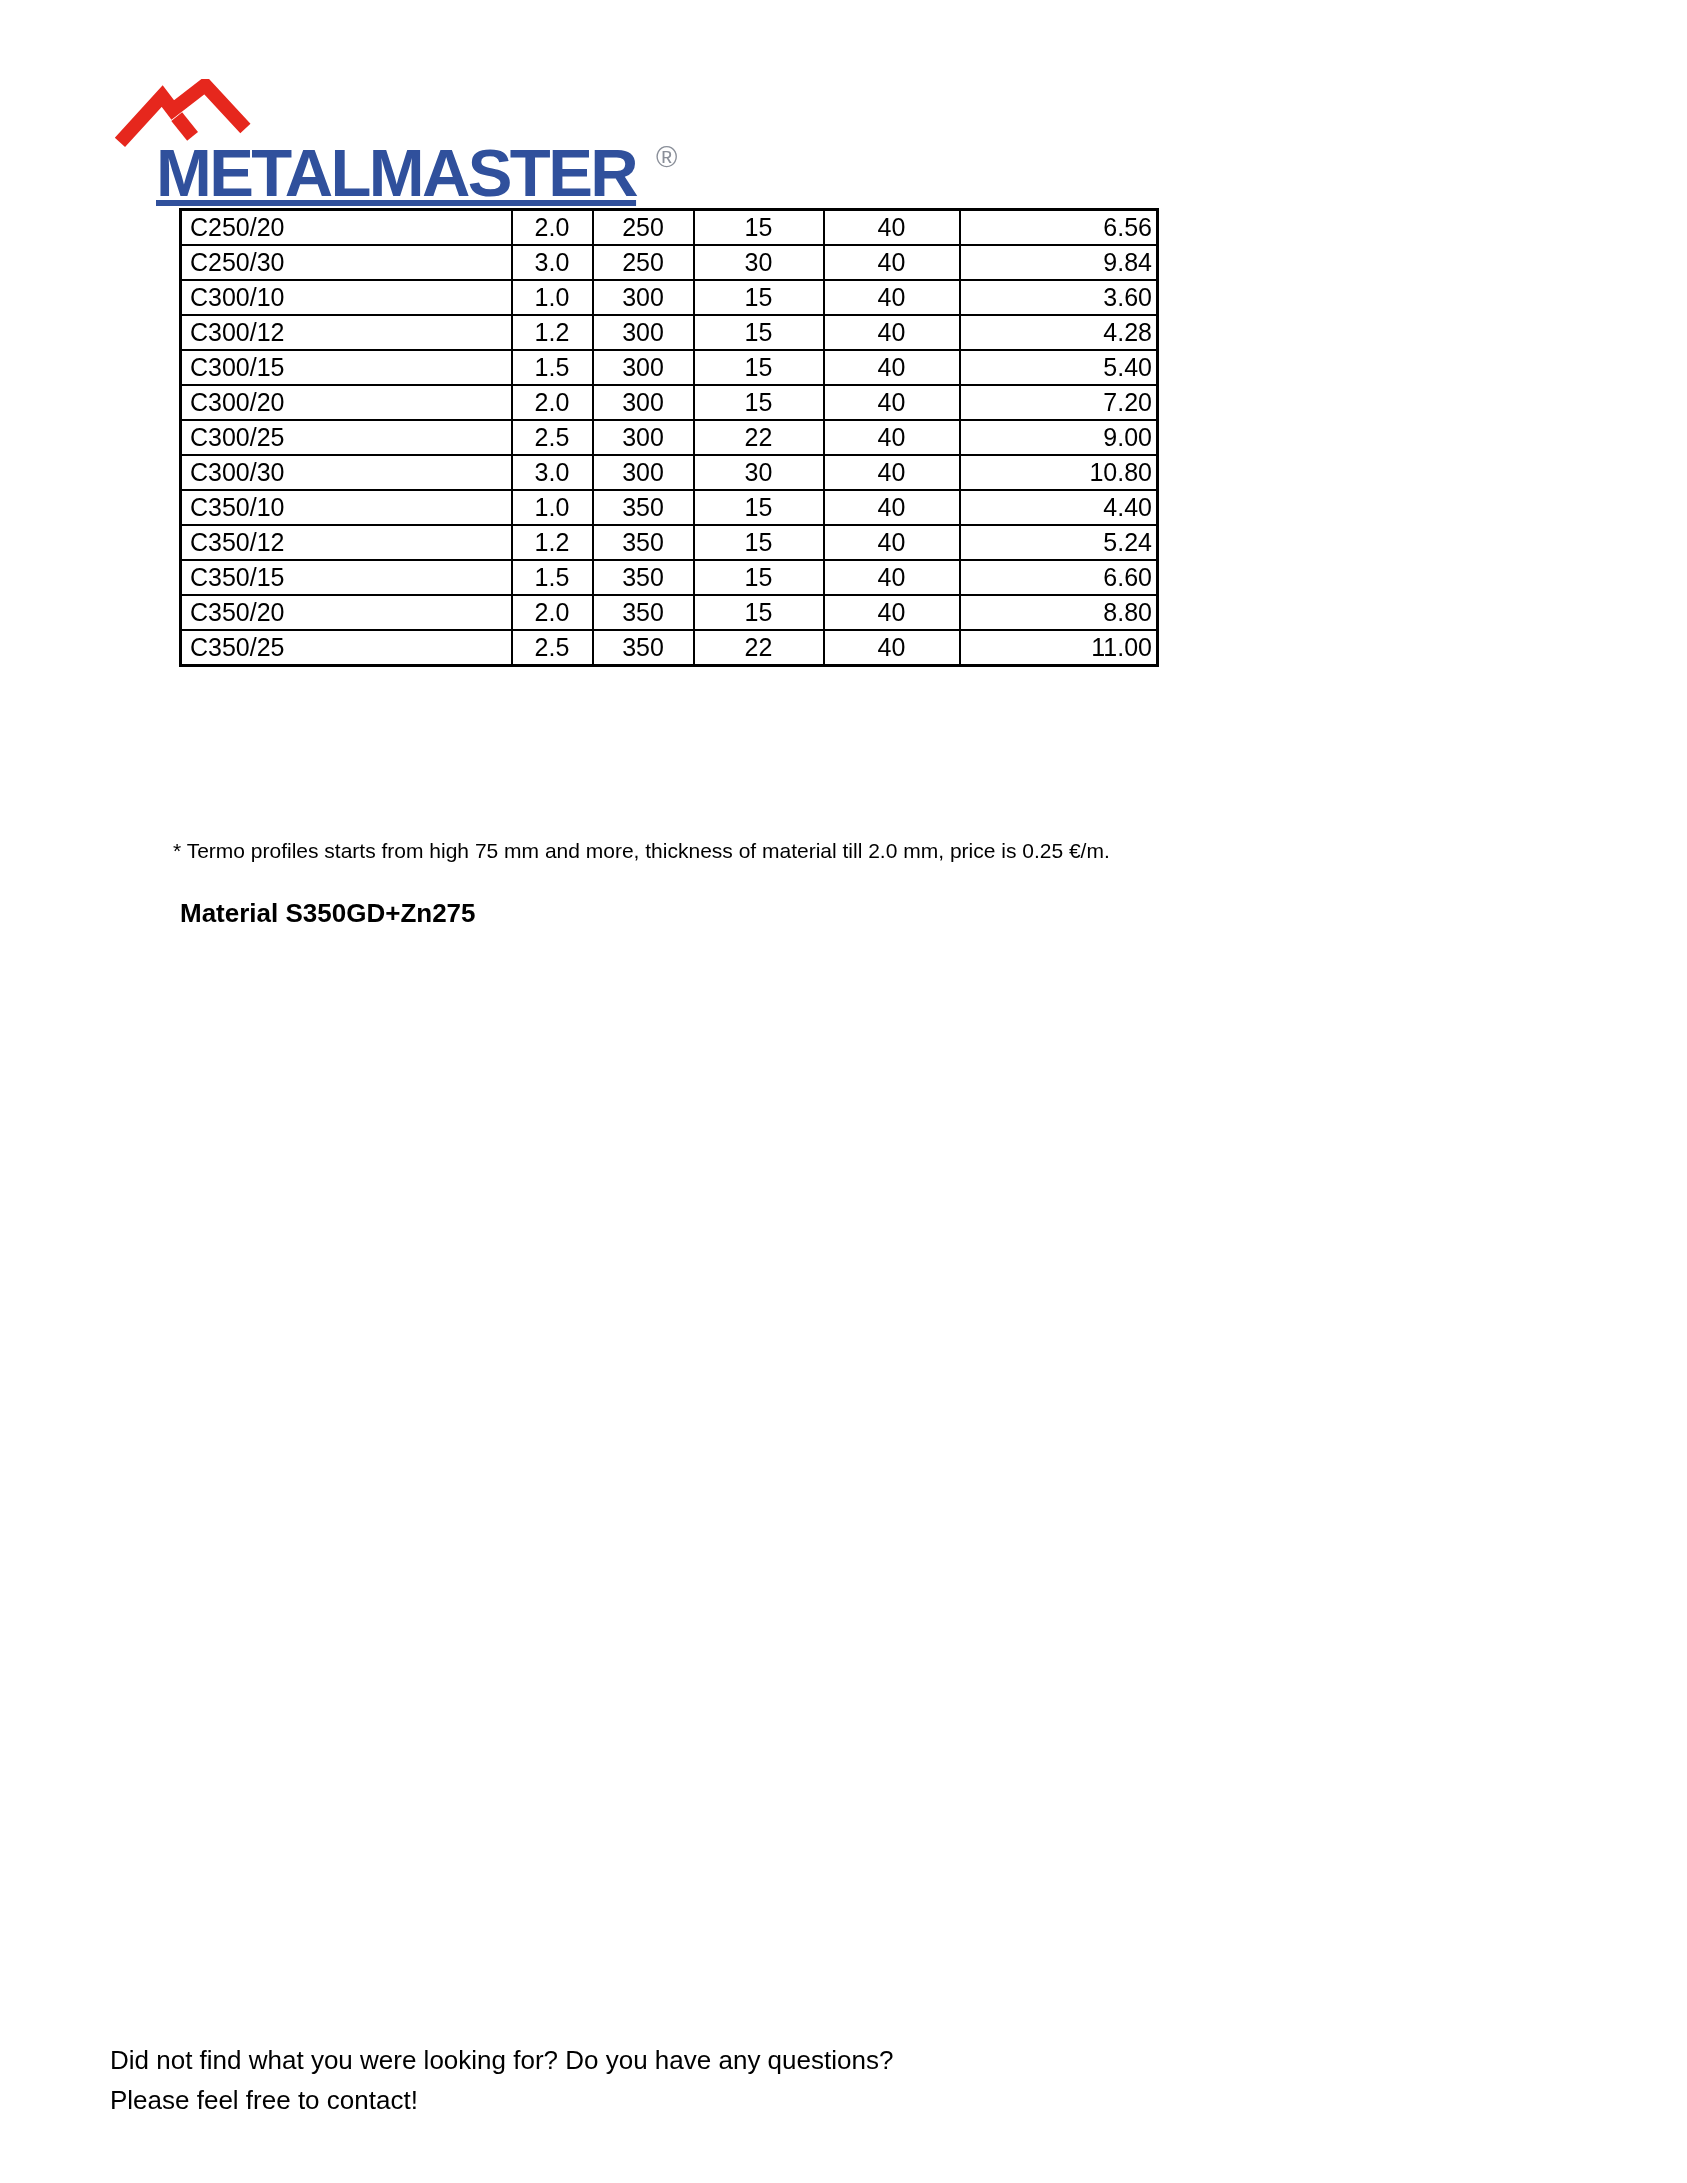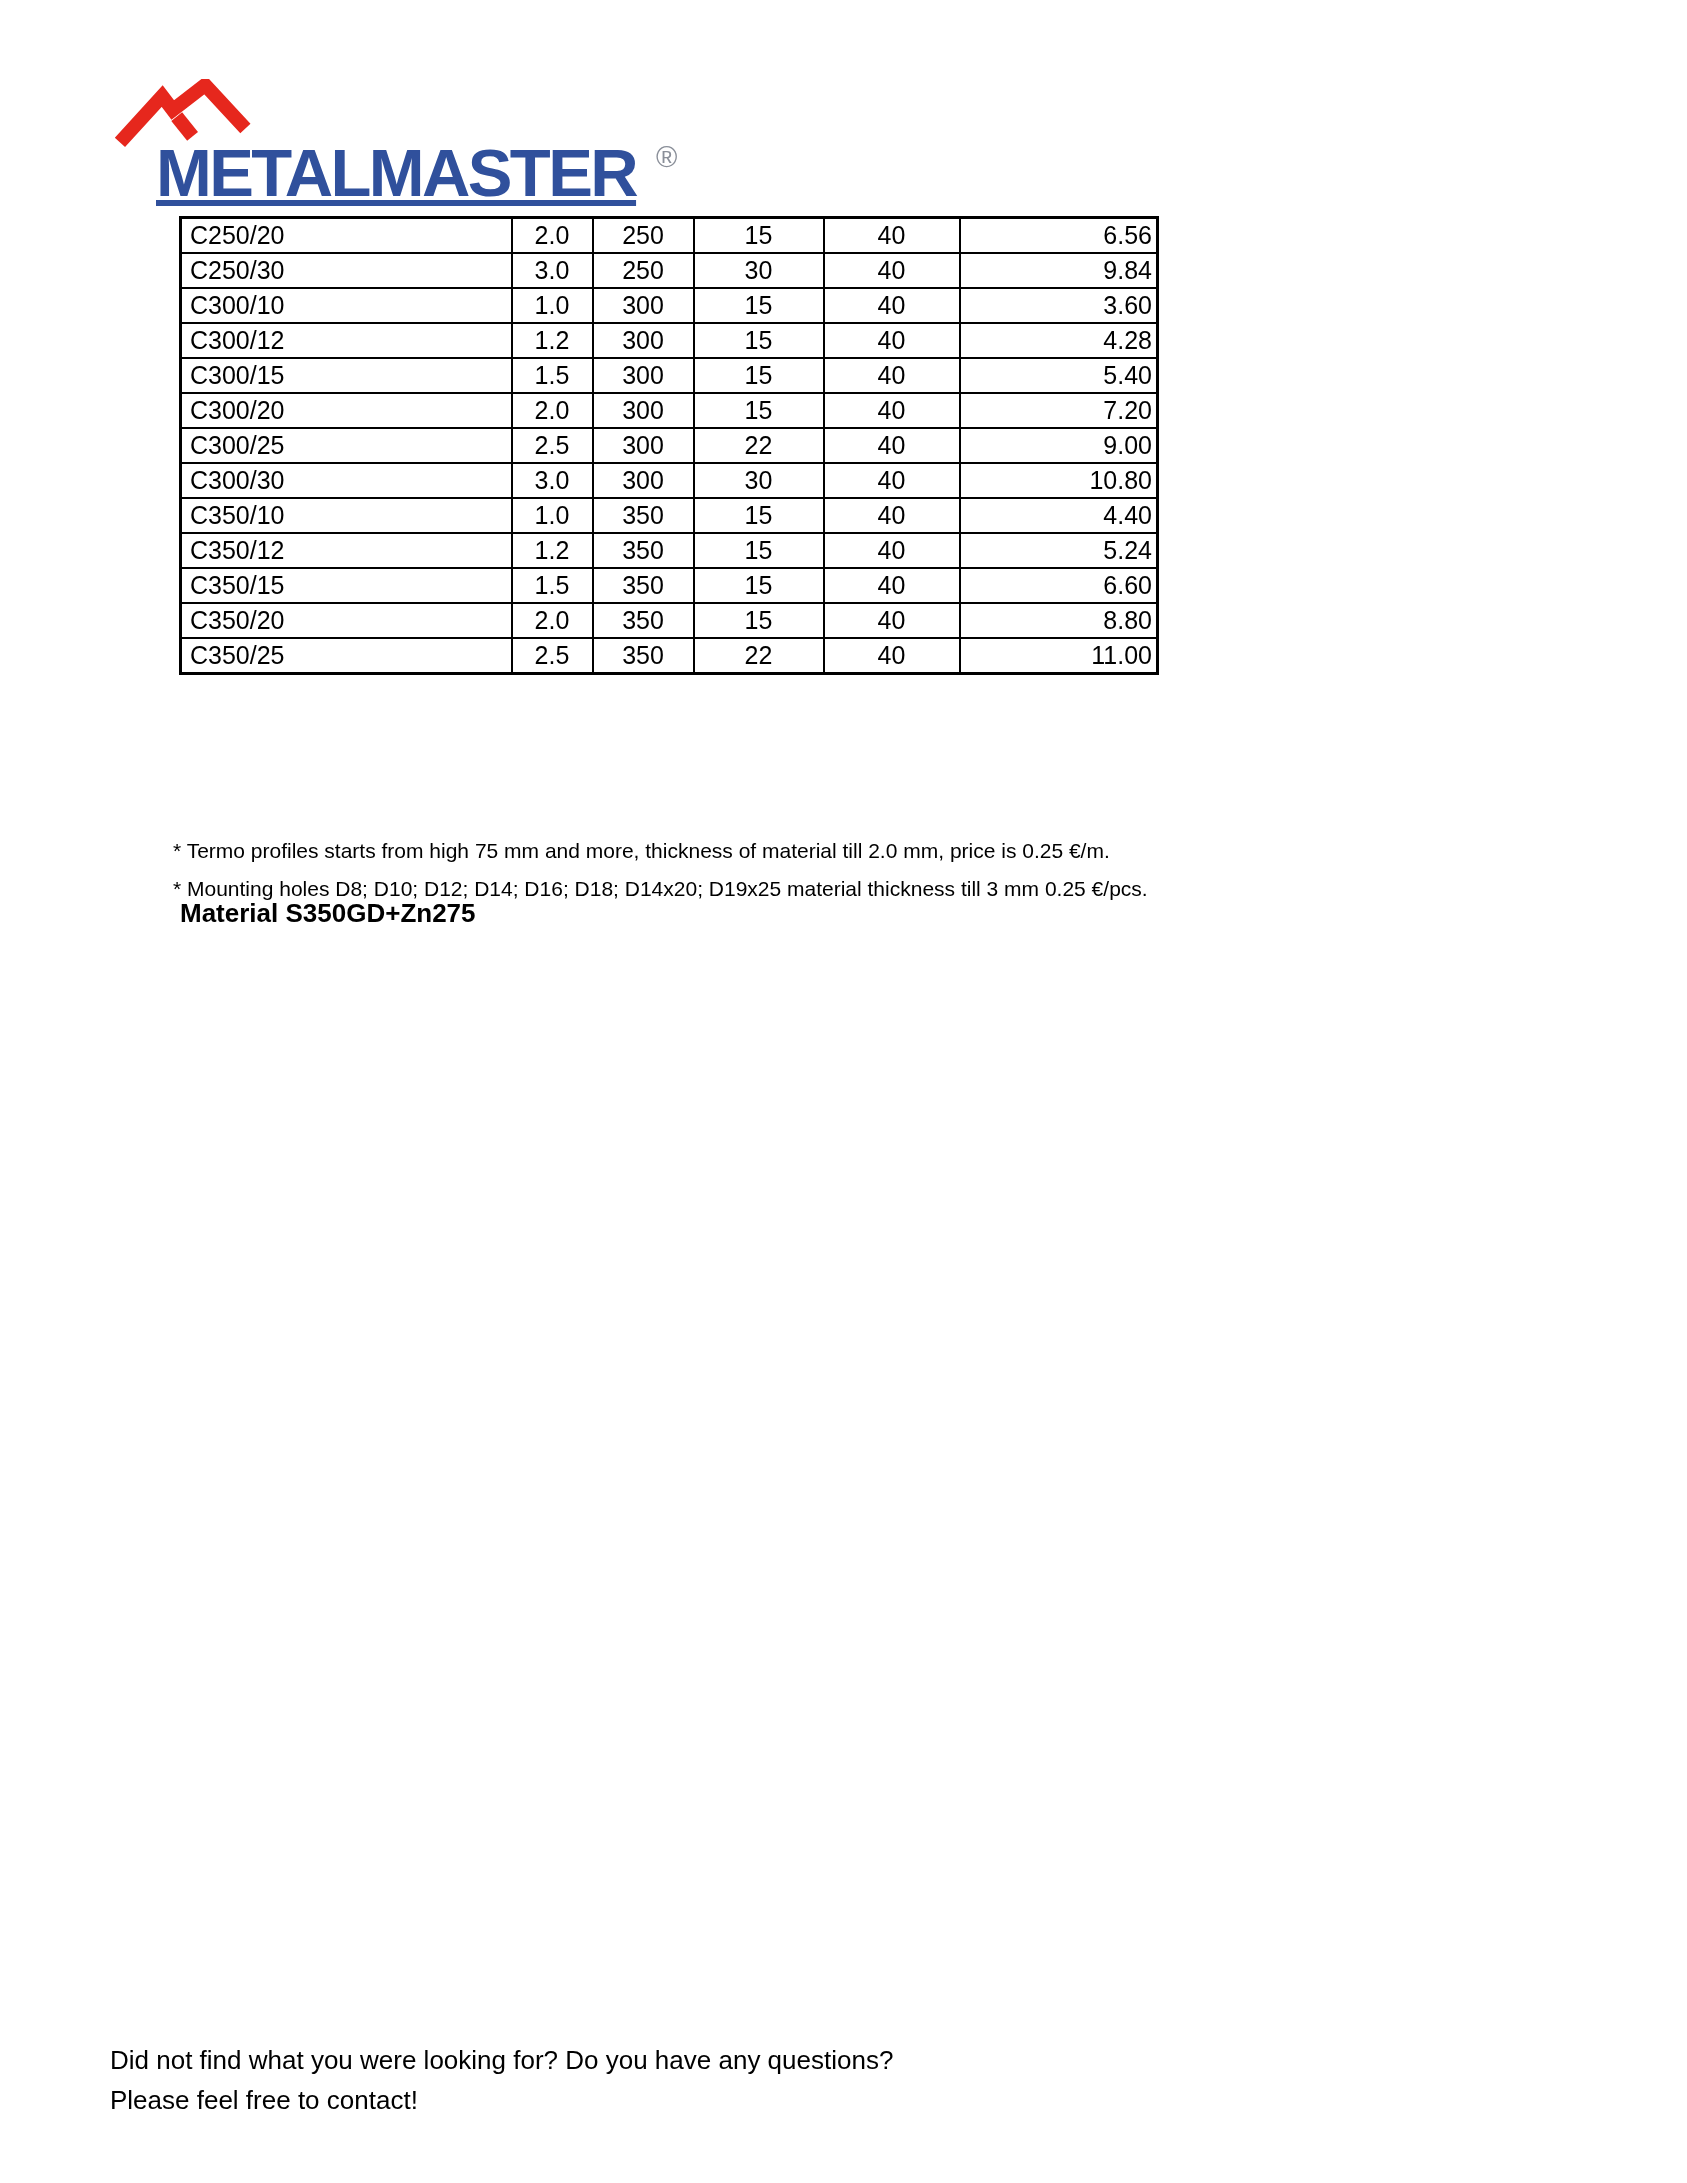--- a/index.html
+++ b/index.html
@@ -44,21 +44,21 @@
     letter-spacing: 0;
     color: #8a8f99;
     margin-left: 20px;
     vertical-align: 29px;
   }
 
   
   .price-table {
     position: absolute;
     left: 179px;
-    top: 216px;
+    top: 208px;
     width: 976px;
     border-collapse: collapse;
     table-layout: fixed;
     border: 3.3px solid #000;
     font-size: 25px;
   }
   .price-table td {
     border: 2px solid #000;
     border-top-width: 2.6px;
     border-bottom-width: 2.6px;
@@ -227,21 +227,20 @@
       <td class="c-mid">350</td>
       <td class="c-mid">22</td>
       <td class="c-mid">40</td>
       <td class="c-price">11.00</td>
     </tr>
       </tbody>
   </table>
 
   <div class="notes">
     <div>* Termo profiles starts from high 75 mm and more, thickness of material till 2.0 mm, price is 0.25 €/m.</div>
-    <div>* Mounting holes D8; D10; D12; D14; D16; D18; D14x20; D19x25 material thickness till 3 mm 0.25 €/pcs.</div>
   </div>
 
   <div class="material-line">Material S350GD+Zn275</div>
 
   <div class="footer">
     <div>Did not find what you were looking for? Do you have any questions?</div>
     <div>Please feel free to contact!</div>
   </div>
 
 </div>

